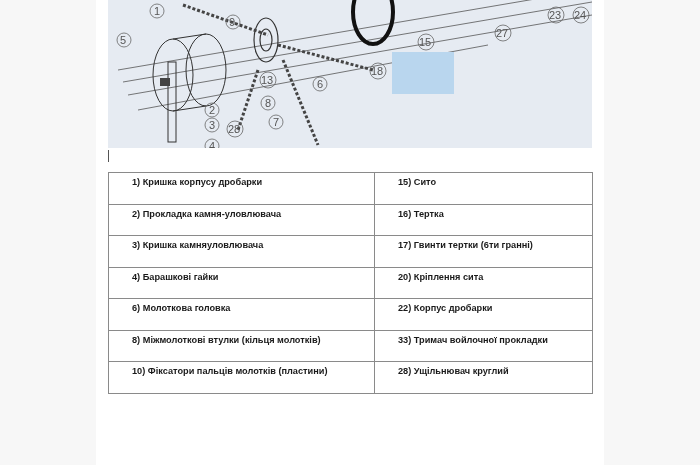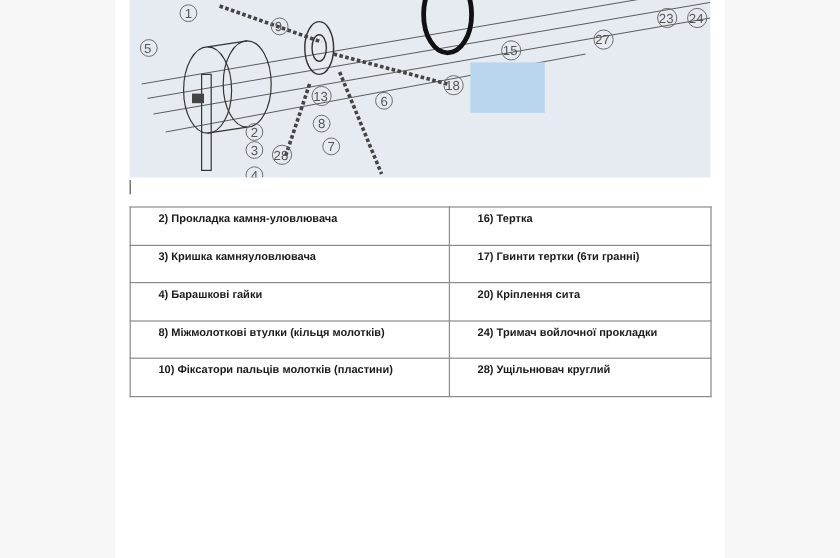--- a/index.html
+++ b/index.html
@@ -121,34 +121,42 @@
       <text x="101" y="150">4</text>
     </g>
   </svg>
 </div>
 
 <div class="cursor-line"></div>
 
 <table class="parts">
   <tbody>
     <tr>
+      <td class="left">1) Кришка корпусу дробарки</td>
+      <td class="right">15) Сито</td>
+    </tr>
+    <tr>
       <td class="left">2) Прокладка камня-уловлювача</td>
       <td class="right">16) Тертка</td>
     </tr>
     <tr>
       <td class="left">3) Кришка камняуловлювача</td>
       <td class="right">17) Гвинти тертки (6ти гранні)</td>
     </tr>
     <tr>
       <td class="left">4) Барашкові гайки</td>
       <td class="right">20) Кріплення сита</td>
     </tr>
     <tr>
+      <td class="left">6) Молоткова головка</td>
+      <td class="right">22)  Корпус дробарки</td>
+    </tr>
+    <tr>
       <td class="left">8) Міжмолоткові втулки (кільця молотків)</td>
-      <td class="right">24)  Тримач войлочної прокладки</td>
+      <td class="right">33)  Тримач войлочної прокладки</td>
     </tr>
     <tr>
       <td class="left">10) Фіксатори пальців молотків (пластини)</td>
       <td class="right">28)  Ущільнювач круглий</td>
     </tr>
 
   </tbody>
 </table>
 
 </body></html>

